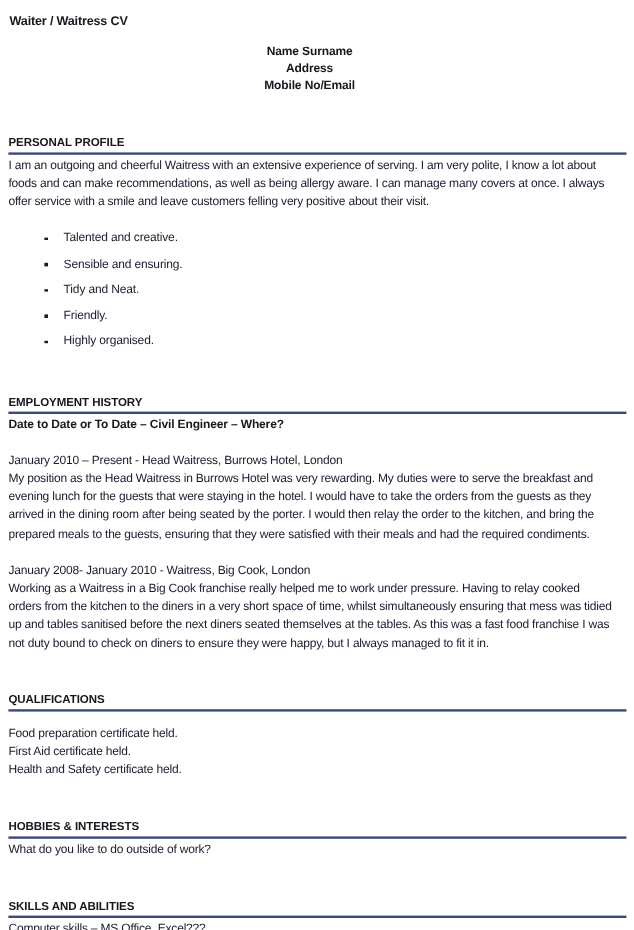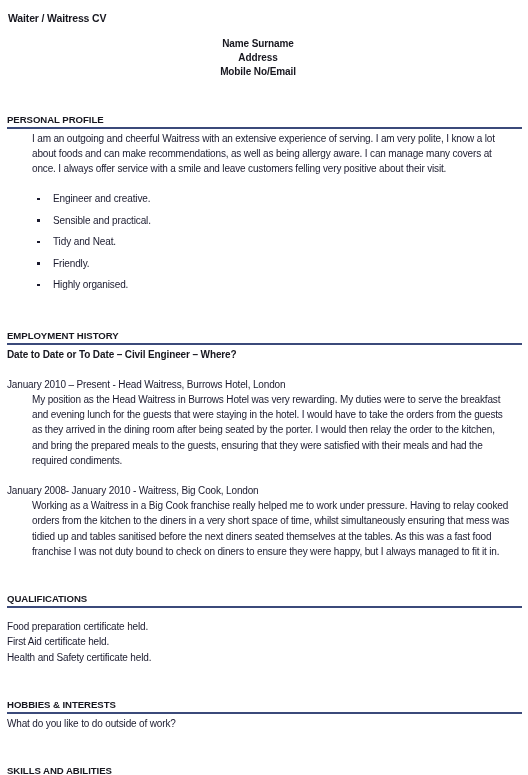--- a/index.html
+++ b/index.html
@@ -59,21 +59,20 @@
     width: 515px;
     margin-bottom: 2px;
   }
   .body-text {
     font-size: 10px;
     line-height: 15.2px;
     color: #1a1a2e;
     letter-spacing: -0.16px;
     text-align: left;
     padding-right: 8px;
-    margin-left: 25px;
   }
   .sub-heading {
     font-size: 10px;
     font-weight: bold;
     color: #17171f;
     line-height: 15px;
     letter-spacing: -0.12px;
   }
   .bullet-list {
     list-style: none;
@@ -126,22 +125,22 @@
     <div class="contact-line">Name Surname</div>
     <div class="contact-line">Address</div>
     <div class="contact-line">Mobile No/Email</div>
   </div>
 
   <div class="section">
     <div class="section-heading">PERSONAL PROFILE</div>
     <div class="rule"></div>
     <div class="body-text">I am an outgoing and cheerful Waitress with an extensive experience of serving. I am very polite, I know a lot about foods and can make recommendations, as well as being allergy aware. I can manage many covers at once. I always offer service with a smile and leave customers felling very positive about their visit.</div>
     <ul class="bullet-list">
-      <li class="bullet-item">Engineer and creative.</li>
-      <li class="bullet-item">Sensible and practical.</li>
+      <li class="bullet-item">Talented and creative.</li>
+      <li class="bullet-item">Sensible and ensuring.</li>
       <li class="bullet-item">Tidy and Neat.</li>
       <li class="bullet-item">Friendly.</li>
       <li class="bullet-item">Highly organised.</li>
     </ul>
   </div>
 
   <div class="section">
     <div class="section-heading">EMPLOYMENT HISTORY</div>
     <div class="rule"></div>
     <div class="sub-heading">Date to Date or To Date – Civil Engineer – Where?</div>

